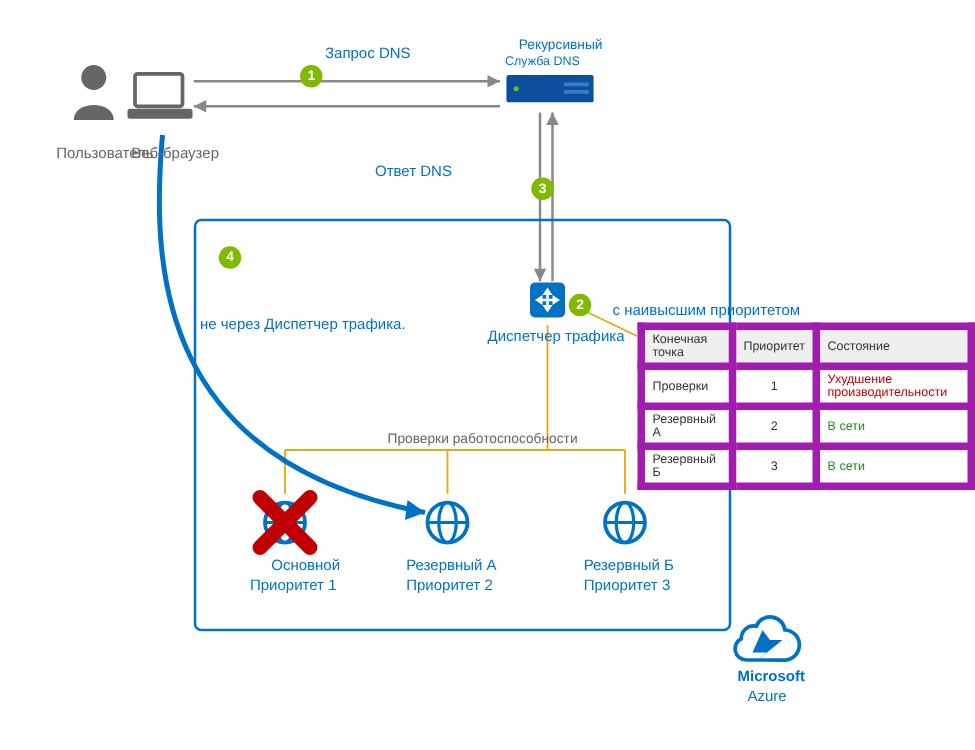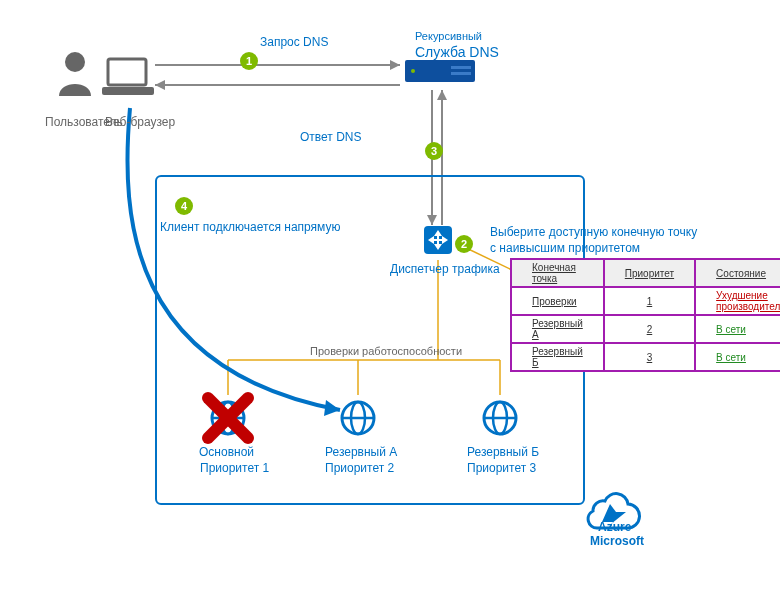--- a/index.html
+++ b/index.html
@@ -32,24 +32,23 @@
     border: 2px solid #0072c6;
     border-radius: 6px;
   }
   .tbl {
     position: absolute;
     border-collapse: collapse;
     font-size: 10px;
     background: #fff;
   }
   .tbl th, .tbl td {
-    border: 2px solid #a21caf;
-    padding: 2px 20px;
+    border: 6px solid #a21caf;
+    padding: 2px 6px;
     text-align: left;
-    text-decoration: underline;
   }
   .tbl th { background: #efefef; font-weight: normal; }
   .degraded { color: #c00000; }
   .online { color: #228b22; }
   svg.icon { position: absolute; }
   .arrow { stroke: #888; stroke-width: 2; fill: none; }
   .arrowhead { fill: #888; }
   .arrow-blue { stroke: #0072c6; stroke-width: 4; fill: none; }
   .arrowhead-blue { fill: #0072c6; }
   .conn-yellow { stroke: #e6a817; stroke-width: 1.5; fill: none; }
@@ -93,44 +92,43 @@
   <svg class="icon" style="left:100px;top:55px" width="55" height="45" viewBox="0 0 55 45">
     <rect x="8" y="4" width="38" height="26" rx="2" fill="none" stroke="#666" stroke-width="3"></rect>
     <rect x="2" y="32" width="52" height="8" rx="2" fill="#666"></rect>
   </svg>
   <div class="label grey" style="left:105px;top:115px">Веб-браузер</div>
 
   <div class="label blue" style="left:260px;top:35px">Запрос DNS</div>
   <div class="badge" style="left:240px;top:52px">1</div>
 
   <div class="label blue" style="left:415px;top:30px;font-size:11px">Рекурсивный</div>
-  <div class="label blue" style="left:415px;top:44px;font-size:14px">Служба DNS</div>
+  <div class="label blue" style="left:404px;top:44px;font-size:10px">Служба DNS</div>
   <svg class="icon" style="left:405px;top:60px" width="70" height="22" viewBox="0 0 70 22">
     <rect x="0" y="0" width="70" height="22" rx="2" fill="#0d4f9e"></rect>
     <circle cx="8" cy="11" r="2" fill="#7fba00"></circle>
     <rect x="46" y="6" width="20" height="3" fill="#3a7bc8"></rect>
     <rect x="46" y="12" width="20" height="3" fill="#3a7bc8"></rect>
   </svg>
 
   <div class="label blue" style="left:300px;top:130px">Ответ DNS</div>
   <div class="badge" style="left:425px;top:142px">3</div>
 
   <div class="azure-box" style="left:155px;top:175px;width:430px;height:330px"></div>
 
   <div class="badge" style="left:175px;top:197px">4</div>
-  <div class="label blue" style="left:160px;top:220px">Клиент подключается напрямую</div>
+  <div class="label blue" style="left:160px;top:252px">не через Диспетчер трафика.</div>
 
   <svg class="icon" style="left:420px;top:222px" width="36" height="36" viewBox="0 0 36 36">
     <rect x="4" y="4" width="28" height="28" rx="4" fill="#0072c6"></rect>
     <path d="M18 8 L14 14 L17 14 L17 17 L14 17 L14 14 L8 18 L14 22 L14 19 L17 19 L17 22 L14 22 L18 28 L22 22 L19 22 L19 19 L22 19 L22 22 L28 18 L22 14 L22 17 L19 17 L19 14 L22 14 Z" fill="#fff"></path>
   </svg>
   <div class="badge" style="left:455px;top:235px">2</div>
   <div class="label blue" style="left:390px;top:262px">Диспетчер трафика</div>
 
-  <div class="label blue" style="left:490px;top:225px">Выберите доступную конечную точку</div>
   <div class="label blue" style="left:490px;top:241px">с наивысшим приоритетом</div>
 
   <table class="tbl" style="left:510px;top:258px">
     <thead>
       <tr>
         <th>Конечная точка</th>
         <th>Приоритет</th>
         <th>Состояние</th>
       </tr>
     </thead>
@@ -157,21 +155,21 @@
 
   <svg class="icon" style="left:208px;top:398px" width="40" height="40" viewBox="0 0 40 40">
     <circle cx="20" cy="20" r="16" fill="none" stroke="#0072c6" stroke-width="3"></circle>
     <ellipse cx="20" cy="20" rx="7" ry="16" fill="none" stroke="#0072c6" stroke-width="2.5"></ellipse>
     <line x1="4" y1="20" x2="36" y2="20" stroke="#0072c6" stroke-width="2.5"></line>
   </svg>
   <svg class="icon" style="left:200px;top:390px" width="56" height="56" viewBox="0 0 56 56">
     <line x1="8" y1="8" x2="48" y2="48" stroke="#c00000" stroke-width="12" stroke-linecap="round"></line>
     <line x1="48" y1="8" x2="8" y2="48" stroke="#c00000" stroke-width="12" stroke-linecap="round"></line>
   </svg>
-  <div class="label blue" style="left:199px;top:445px">Основной</div>
+  <div class="label blue" style="left:217px;top:445px">Основной</div>
   <div class="label blue" style="left:200px;top:461px">Приоритет 1</div>
 
   <svg class="icon" style="left:338px;top:398px" width="40" height="40" viewBox="0 0 40 40">
     <circle cx="20" cy="20" r="16" fill="none" stroke="#0072c6" stroke-width="3"></circle>
     <ellipse cx="20" cy="20" rx="7" ry="16" fill="none" stroke="#0072c6" stroke-width="2.5"></ellipse>
     <line x1="4" y1="20" x2="36" y2="20" stroke="#0072c6" stroke-width="2.5"></line>
   </svg>
   <div class="label blue" style="left:325px;top:445px">Резервный A</div>
   <div class="label blue" style="left:325px;top:461px">Приоритет 2</div>
 
@@ -181,15 +179,15 @@
     <line x1="4" y1="20" x2="36" y2="20" stroke="#0072c6" stroke-width="2.5"></line>
   </svg>
   <div class="label blue" style="left:467px;top:445px">Резервный Б</div>
   <div class="label blue" style="left:467px;top:461px">Приоритет 3</div>
 
   <svg class="icon" style="left:582px;top:488px" width="60" height="42" viewBox="0 0 60 42">
     <path d="M46 16 a12 12 0 0 0 -23 -3 a10 10 0 0 0 -12 10 a9 9 0 0 0 4 17 h30 a12 12 0 0 0 1 -24 z" fill="none" stroke="#0072c6" stroke-width="3"></path>
     <path d="M28 16 L20 34 L32 34 L24 40 L44 24 L34 24 Z" fill="#0072c6"></path>
   </svg>
   <div class="label blue" style="left:590px;top:534px;font-weight:600">Microsoft</div>
-  <div class="label blue" style="left:598px;top:520px;font-weight:700">Azure</div>
+  <div class="label blue" style="left:598px;top:550px;font-weight:400">Azure</div>
 
 </div>
 
 </body></html>

